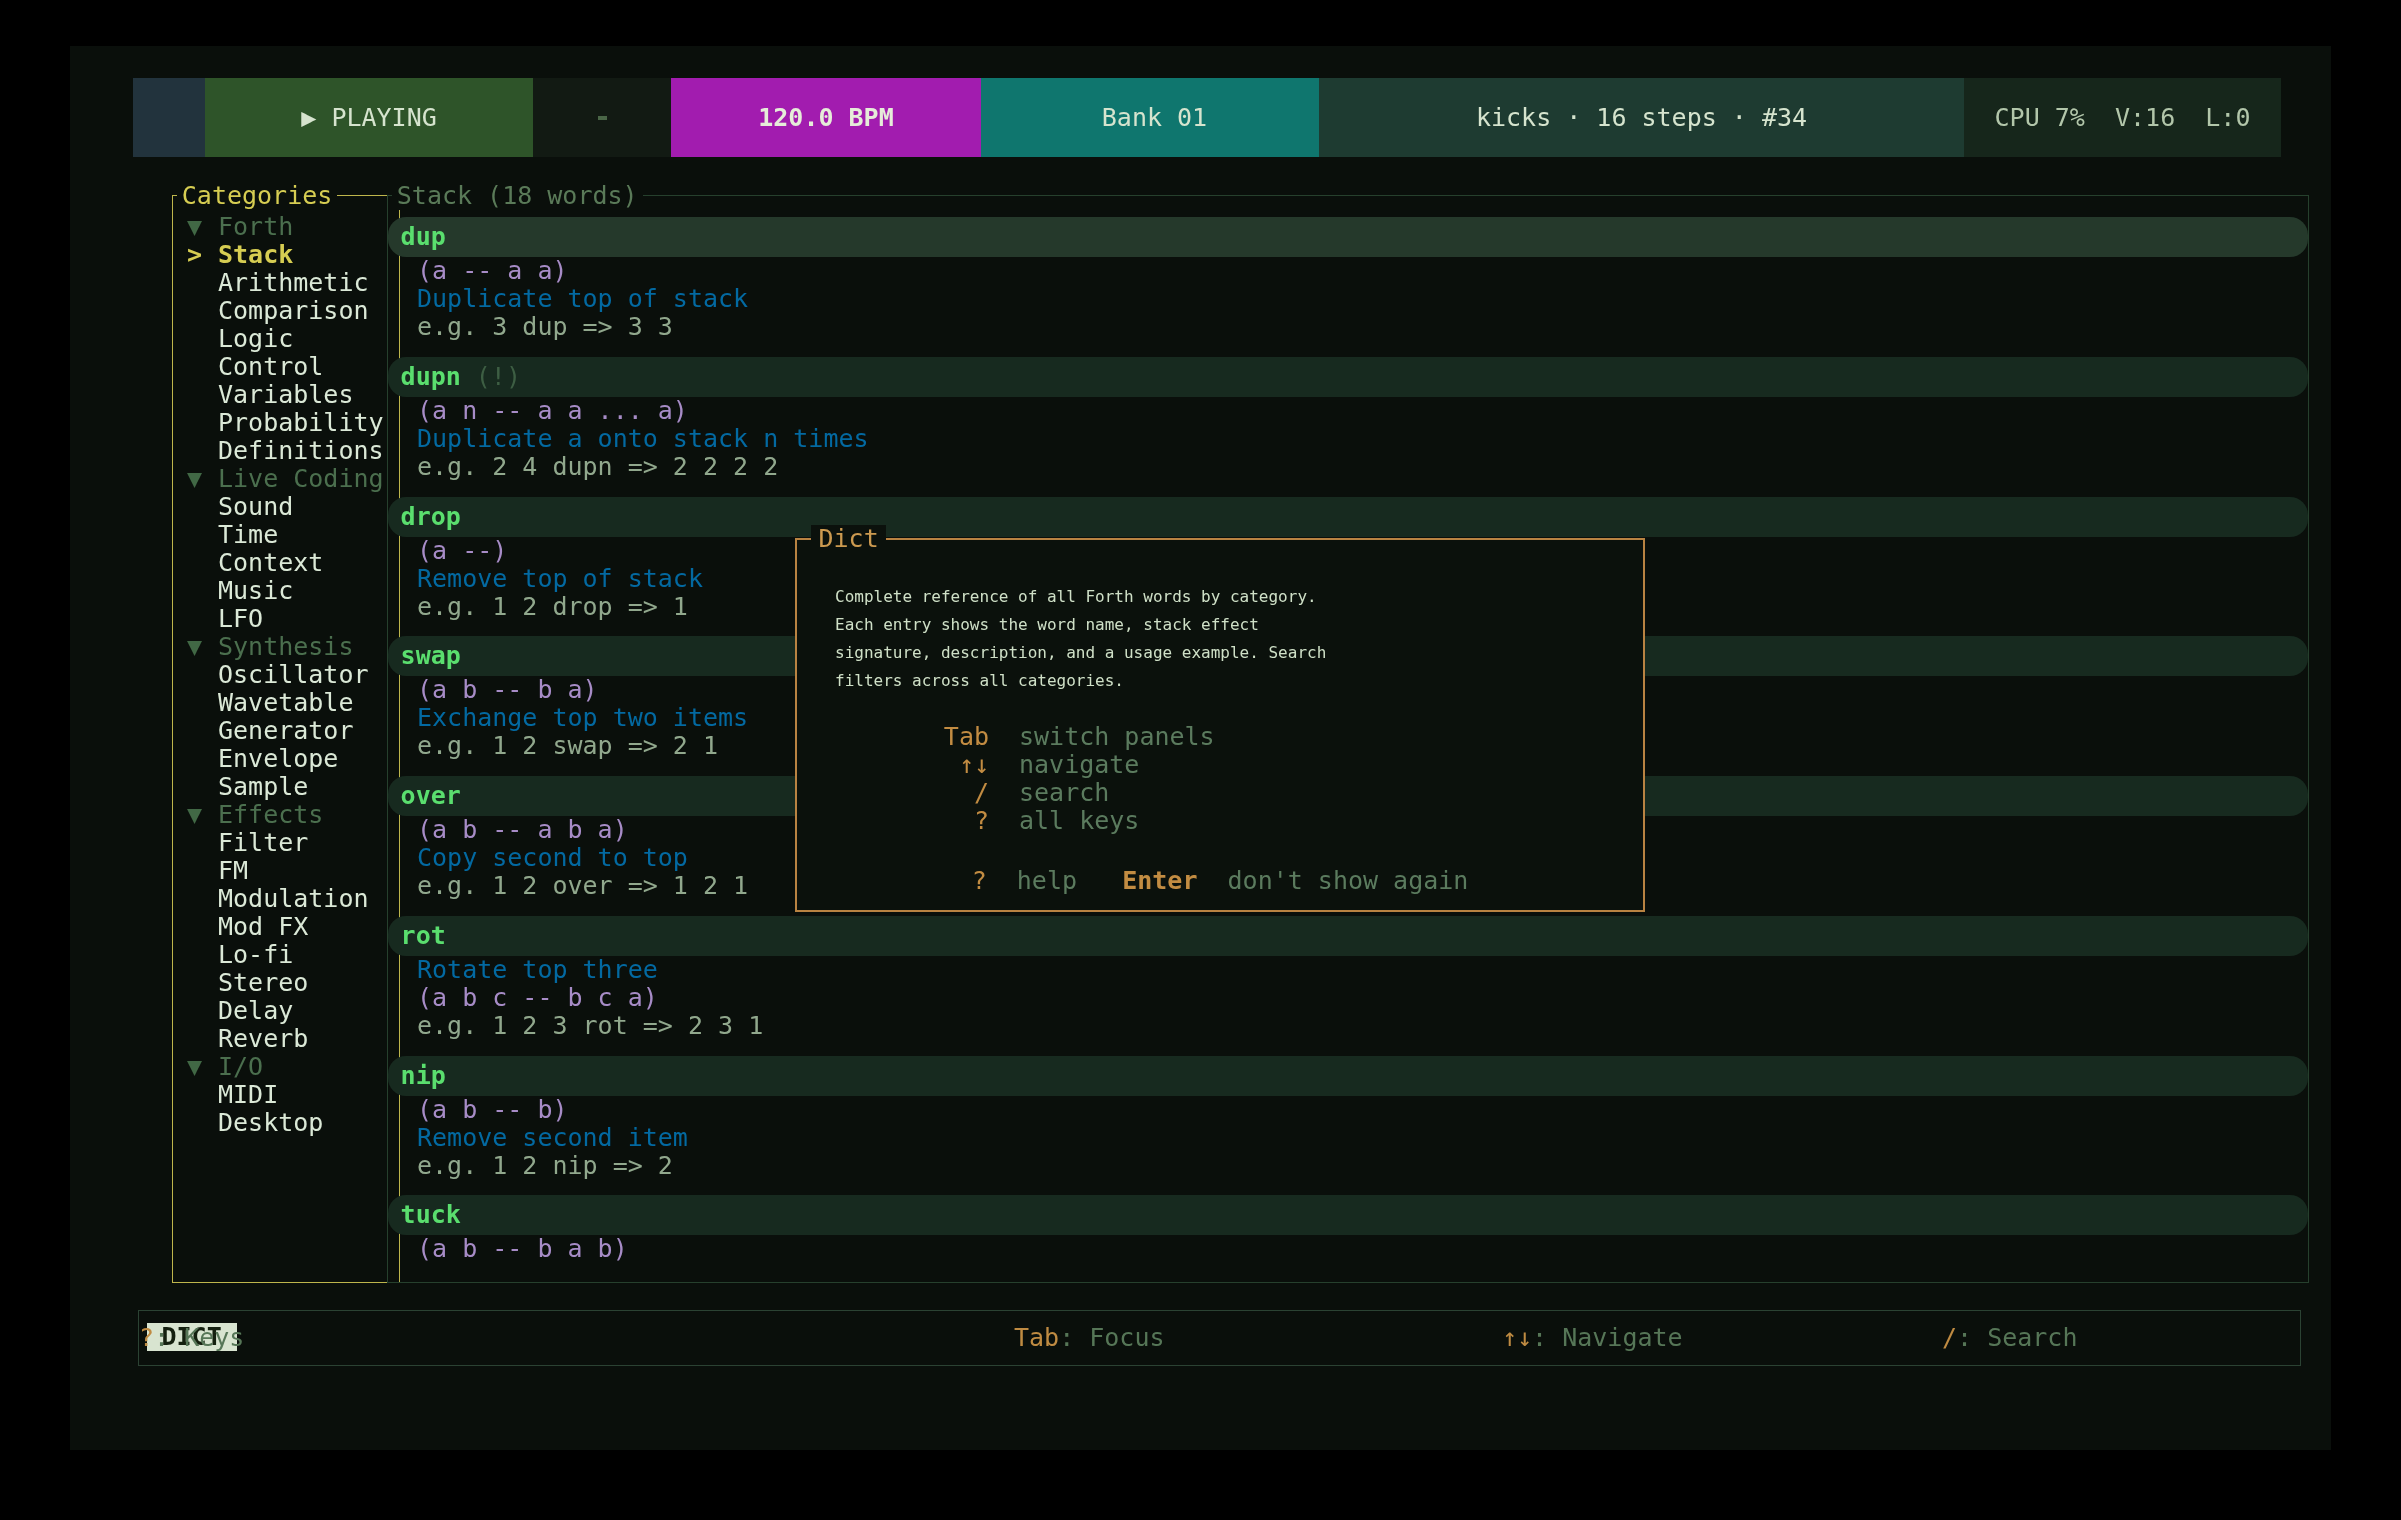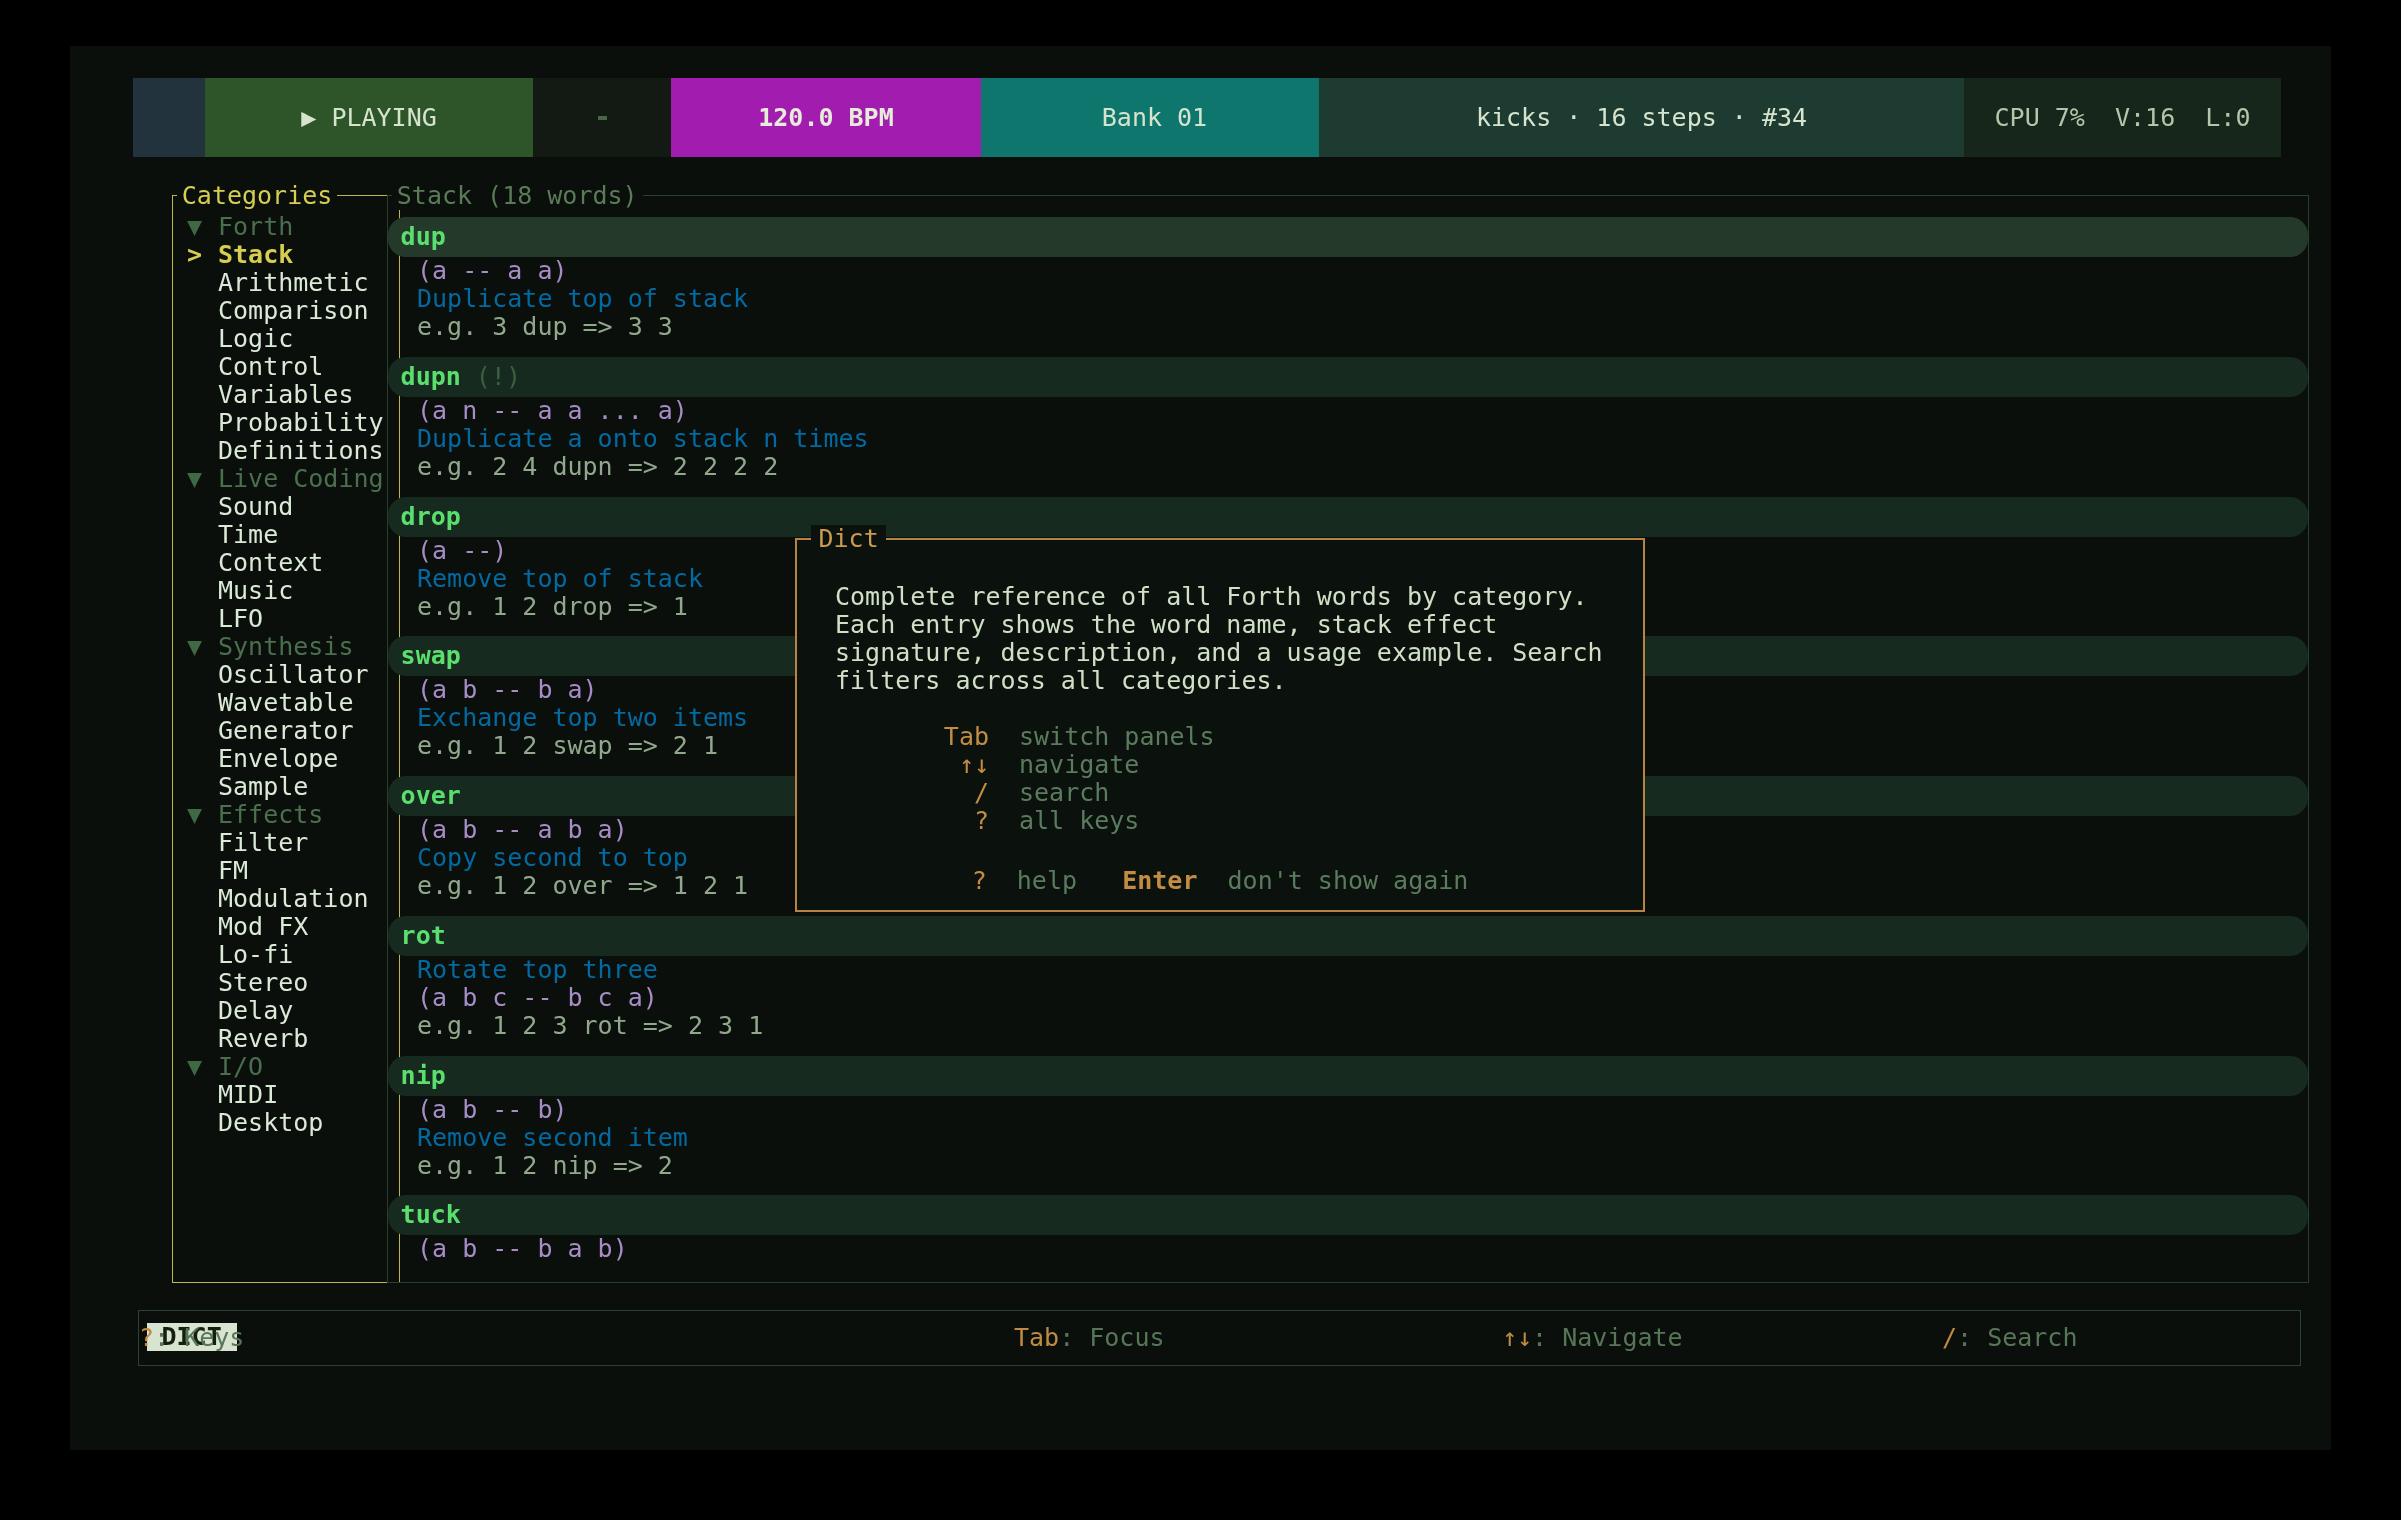--- a/index.html
+++ b/index.html
@@ -49,21 +49,21 @@
   .word-sig{color:#a78cc7;}
   .word-desc{color:#0369a1;}
   .word-ex{color:#91a88d;}
 
   
   .dialog{position:absolute;left:795px;top:538px;width:850px;height:374px;background:#0b110c;
     border:2.5px solid #b98342;box-sizing:border-box;z-index:10;}
   .dialog-title{position:absolute;top:-15px;left:14px;height:28px;line-height:28px;font-size:25px;
     background:#0b110c;padding:0 7.5px;color:#cc9a50;}
   .dlg-body{padding:43px 0 0 38px;}
-  .dlg-line{height:28px;line-height:28px;font-size:25px;color:#cfe0c7;white-space:pre;}
+  .dlg-line{height:28px;line-height:28px;font-size:16px;color:#cfe0c7;white-space:pre;}
   .dlg-shortcuts{margin-top:28px;}
   .sc-row{height:28px;line-height:28px;font-size:25px;white-space:pre;}
   .sc-key{display:inline-block;width:154px;text-align:right;color:#c28c42;}
   .sc-desc{color:#5b7b5e;margin-left:30px;}
   .dlg-footer{position:absolute;left:0;right:0;bottom:15px;height:28px;line-height:28px;
     font-size:25px;text-align:center;color:#5b7b5e;}
   .fseg{white-space:pre;color:#5b7b5e;}
   .fseg.k-key{color:#c28c42;}
   .fseg.k-key.bold{font-weight:bold;}
 

